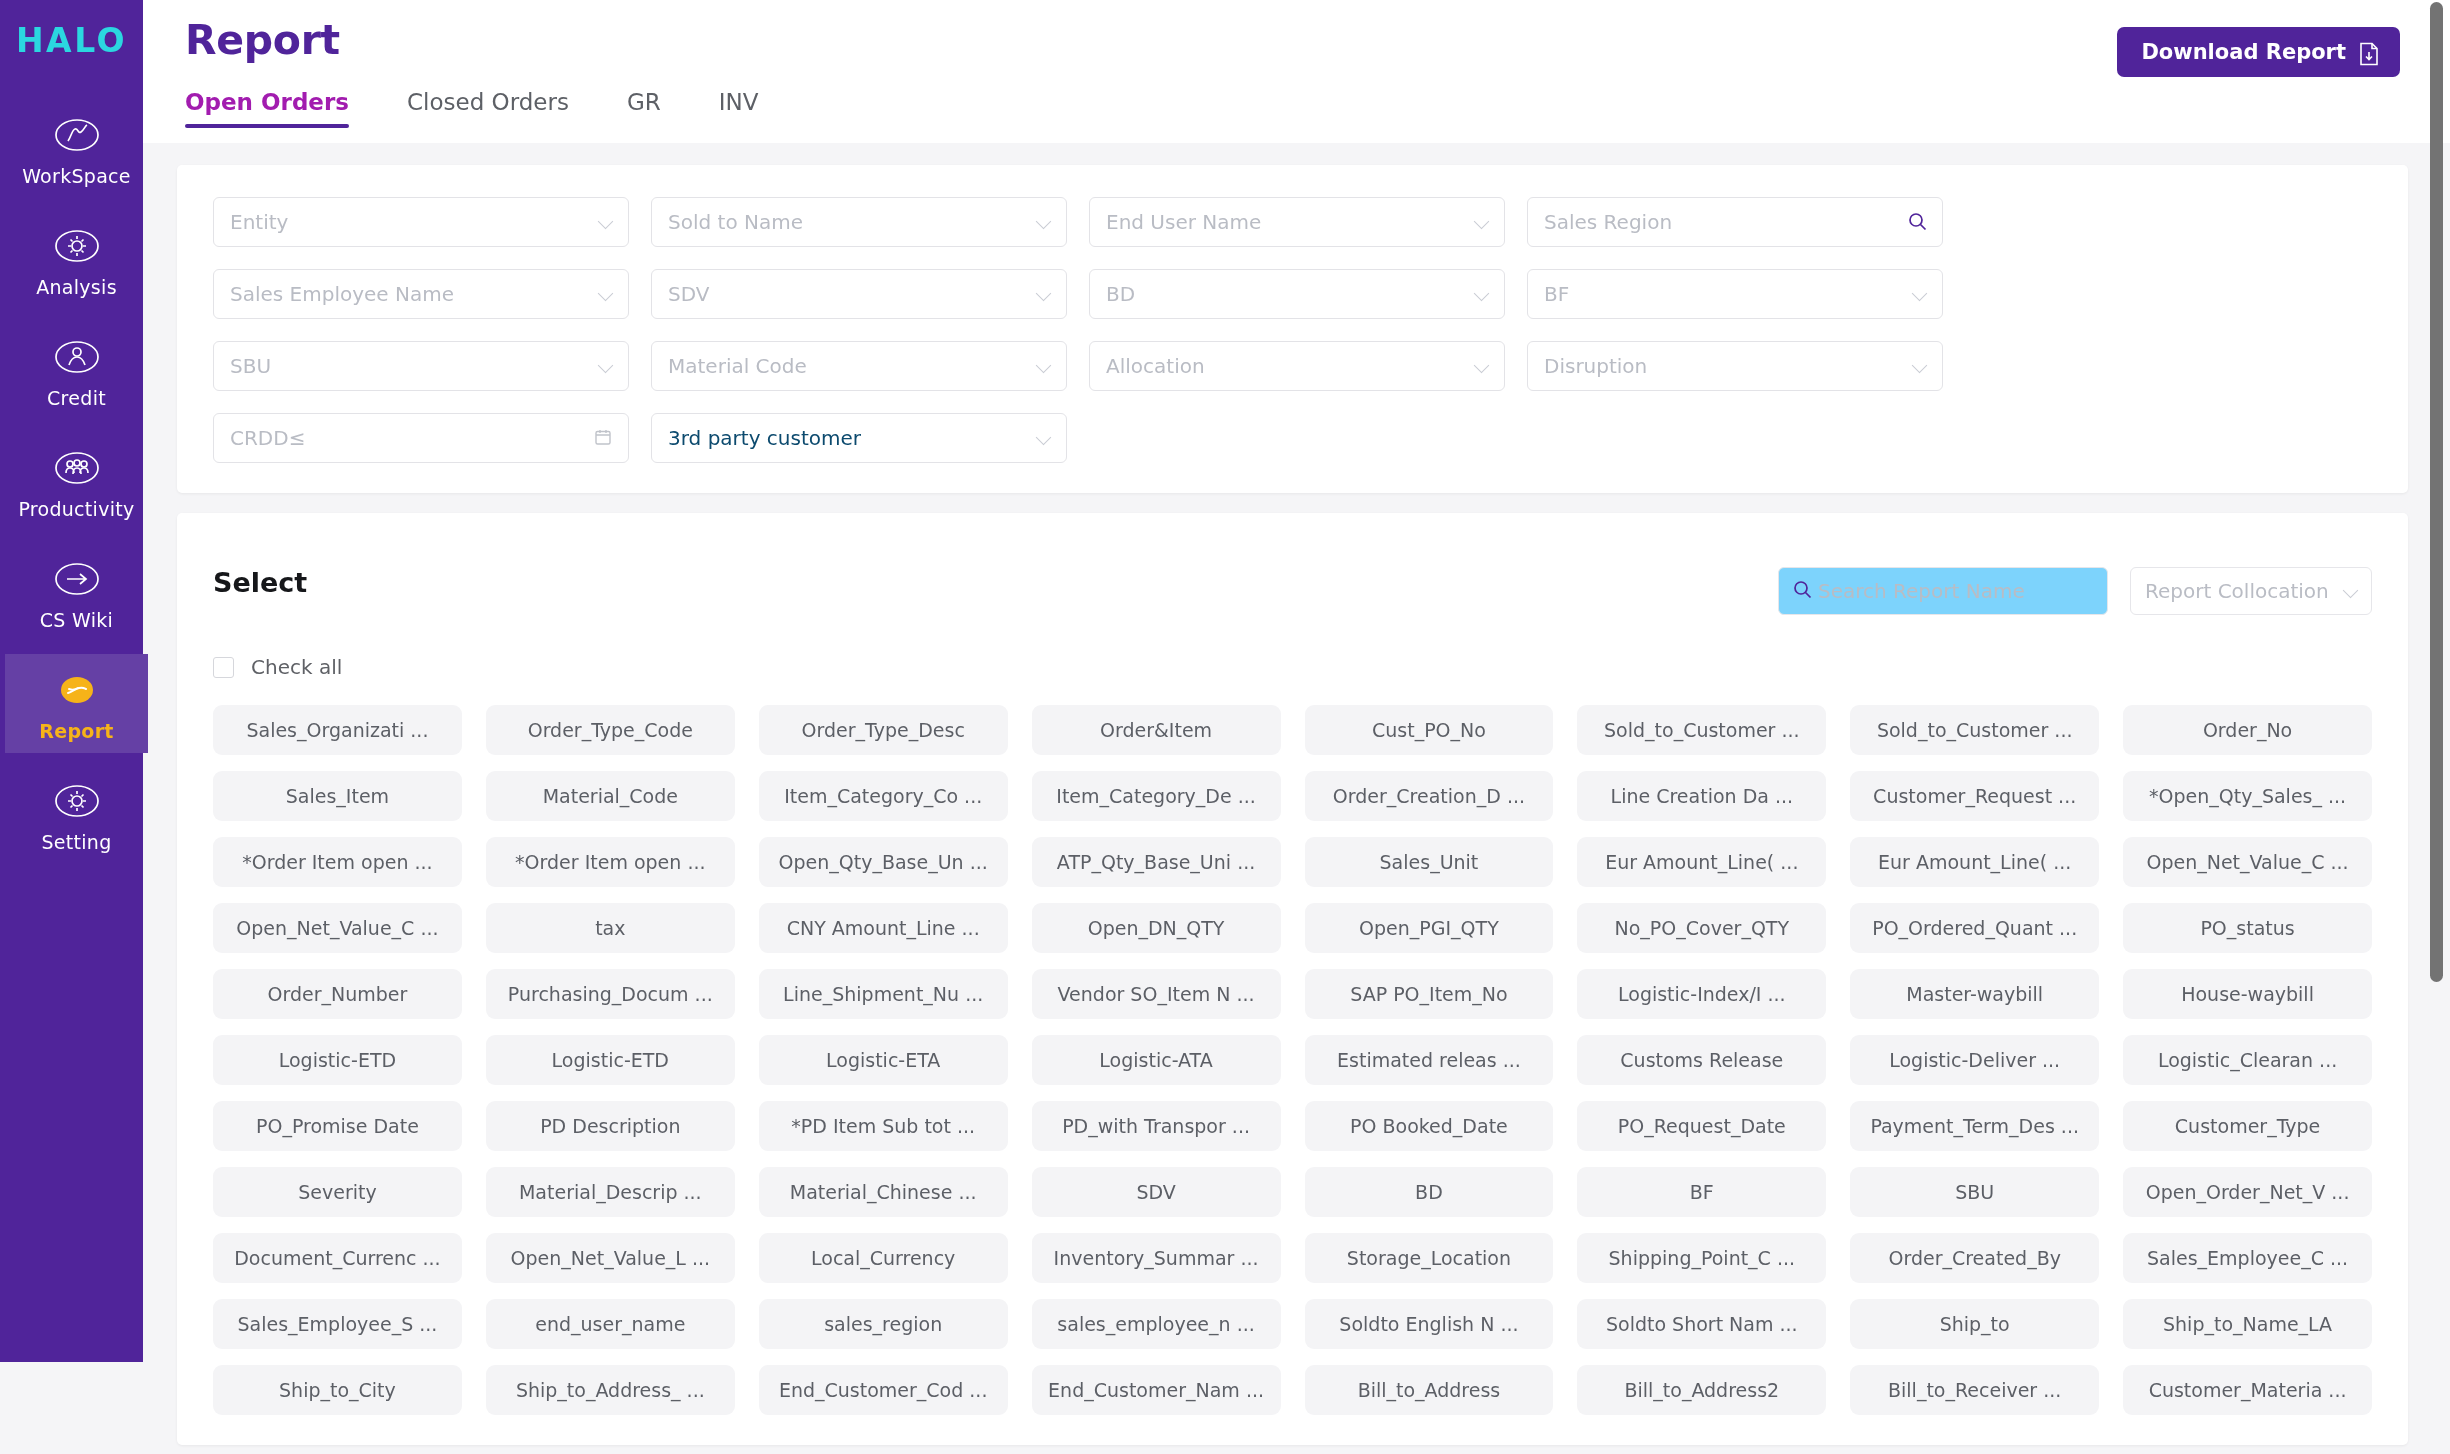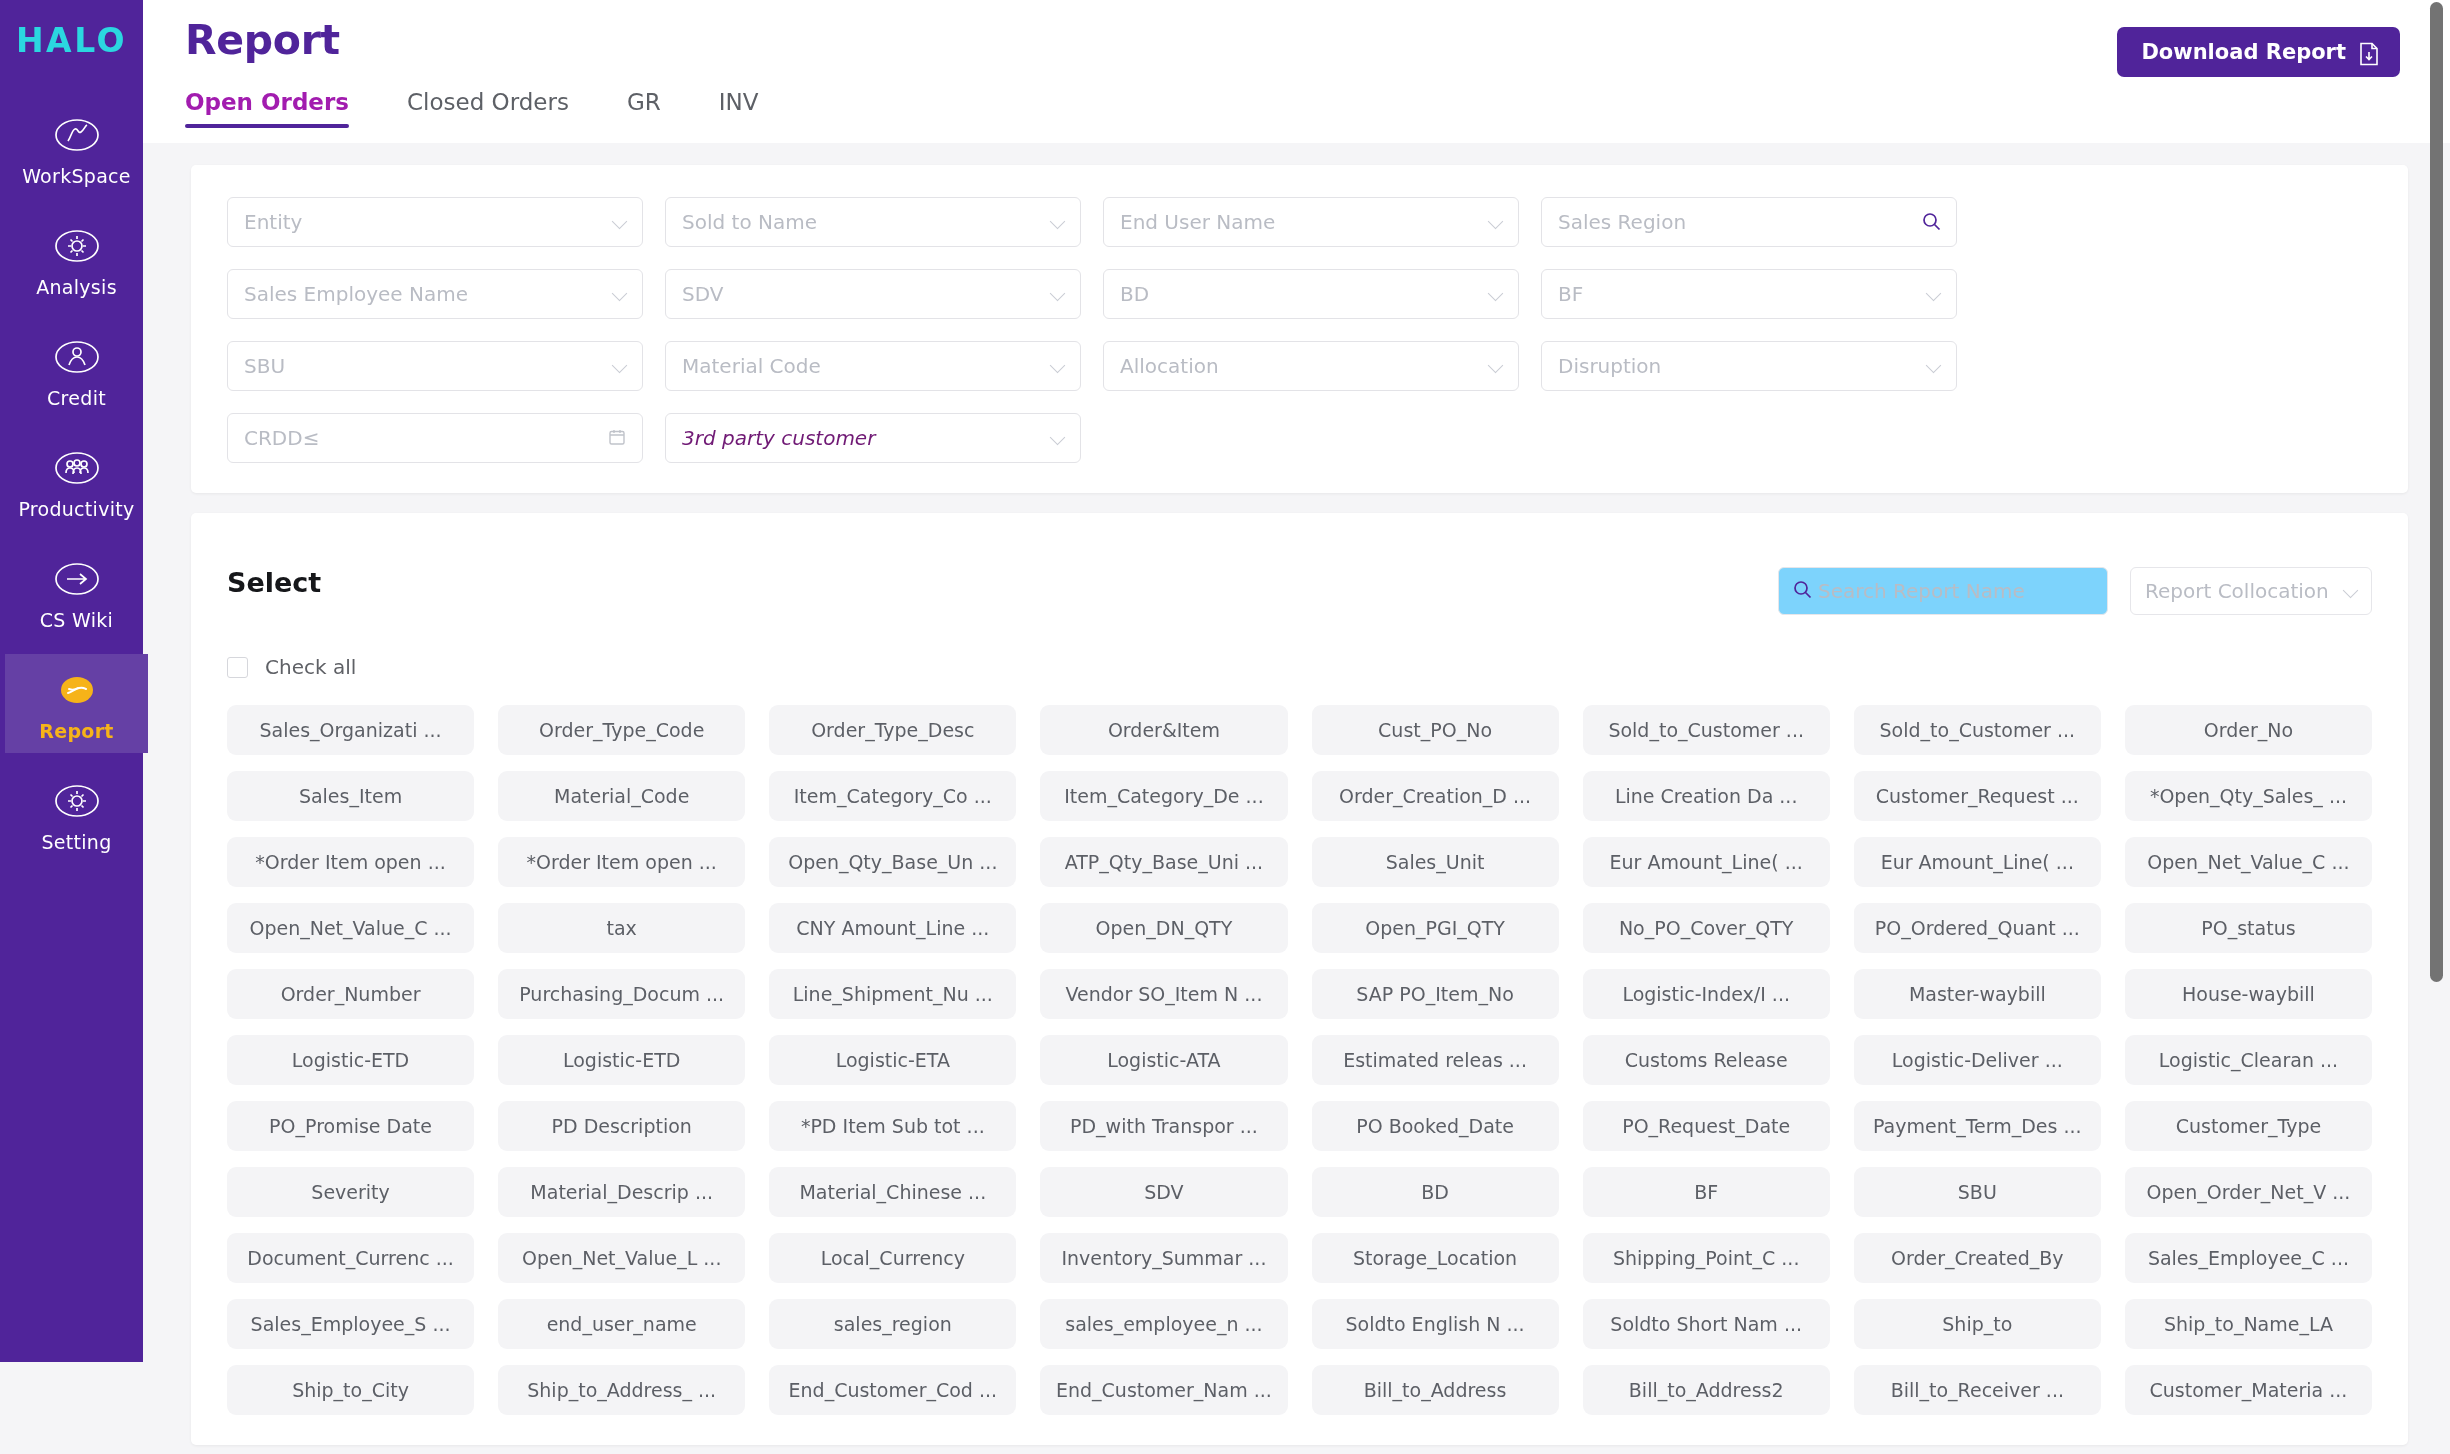--- a/index.html
+++ b/index.html
@@ -65,21 +65,21 @@
     font-size: 23px; color: #5d6066; padding: 0 0 13px 0;
     margin-right: 58px; cursor: pointer; position: relative;
     font-family: "DejaVu Sans", sans-serif;
   }
   .tab.active { color: #a21caf; font-weight: 700; text-align: center; }
   .tab.active::after {
     content: ''; position: absolute; left: 0; right: 0; bottom: 0;
     height: 4px; background: #50249a; border-radius: 2px;
   }
 
-  .scroll-area { padding: 22px 42px 0 48px; }
+  .scroll-area { padding: 22px 42px 0 34px; }
 
   .card {
     background: #fff; border-radius: 5px;
     box-shadow: 0 1px 3px rgba(0,0,0,.06);
   }
 
   
   .filters {
     padding: 32px 36px 30px 36px;
     display: flex; flex-wrap: wrap; gap: 22px 22px;
@@ -88,21 +88,21 @@
     width: 416px; height: 50px;
     border: 1px solid #e3e3e7; border-radius: 6px;
     display: flex; align-items: center; padding: 0 14px 0 16px;
     background: #fff; cursor: pointer; position: relative;
   }
   .field .txt {
     flex: 1; font-size: 20px; color: #b9bcc4;
     font-family: "DejaVu Sans", sans-serif;
     white-space: nowrap; overflow: hidden;
   }
-  .field.filled .txt { color: #701a75; font-style: italic; }
+  .field.filled .txt { color: #0c4a6e; }
   .caret {
     width: 0; height: 0; border-left: 7px solid transparent;
     border-right: 7px solid transparent; border-top: 8px solid #c9ccd4;
     margin-left: 8px; flex: 0 0 auto;
   }
   .caret.thin {
     border: none; width: 16px; height: 16px;
     position: relative;
   }
   .caret.thin::after {

